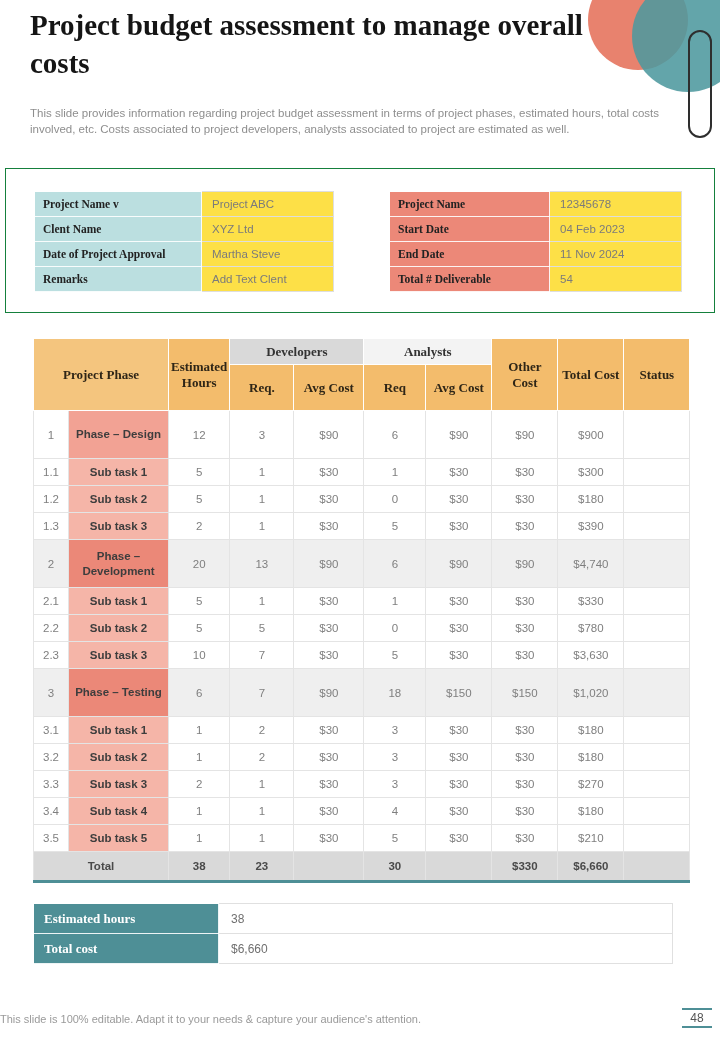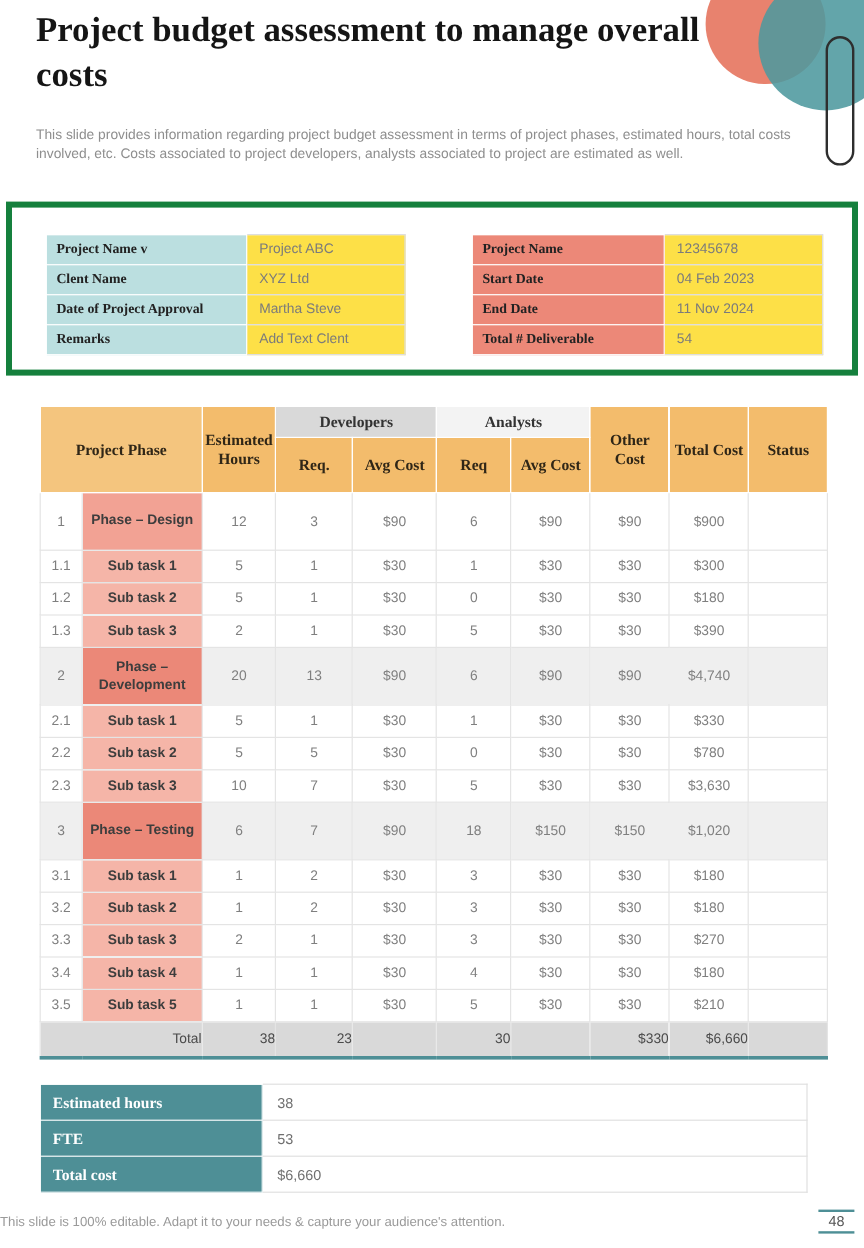--- a/index.html
+++ b/index.html
@@ -23,21 +23,21 @@
     font-family:"Liberation Serif", serif; font-weight:bold;
     font-size:29px; line-height:1.3; color:#151515;
   }
   .description {
     position:absolute; left:30px; top:106px; width:645px;
     font-size:11.5px; line-height:1.35; color:#8e8e8e;
   }
   
   .info-box {
     position:absolute; left:5px; top:168px; width:710px; height:145px;
-    border:5px solid #15803d; background:#fff;
+    border:1px solid #15803d; background:#fff;
   }
   .info-table { position:absolute; border-collapse:collapse; }
   .info-table.left  { left:28px;  top:22px; }
   .info-table.right { left:383px; top:22px; }
   .info-table td { height:25px; font-size:11.5px; vertical-align:middle; }
   .info-table td.lbl {
     font-family:"Liberation Serif", serif; font-weight:bold; color:#222;
     padding-left:8px; border:1px solid rgba(255,255,255,.9);
   }
   .info-table.left  td.lbl { width:167px; background:var(--light-teal-label); }
@@ -67,22 +67,22 @@
   .budget tbody tr.sub td    { height:27px; }
   .budget tbody tr.phase td, .budget tbody tr.phase1 td { height:48px; }
   .budget tbody tr.phase td  { background:#efefef; }
   .budget tbody td.c-name { font-weight:bold; color:#3d3d3d; font-size:11.5px; line-height:1.25; padding:0 3px; }
   .budget tbody tr.phase1 td.c-name { background:var(--salmon-phase-first); }
   .budget tbody tr.phase  td.c-name { background:var(--salmon-phase); }
   .budget tbody tr.sub    td.c-name { background:var(--salmon-sub); }
   .budget tfoot td {
     height:30px; background:var(--gray-band); border:1px solid #e4e4e4;
     border-bottom:3px solid var(--teal-dark);
-    text-align:right; vertical-align:middle;
-    font-size:11.5px; font-weight:normal; color:#4a4a4a;
+    text-align:center; vertical-align:middle;
+    font-size:11.5px; font-weight:bold; color:#4a4a4a;
   }
   
   .budget col.w-num{width:35px}.budget col.w-name{width:100px}.budget col.w-est{width:60px}
   .budget col.w-dreq{width:64px}.budget col.w-davg{width:70px}.budget col.w-areq{width:62px}
   .budget col.w-aavg{width:66px}.budget col.w-other{width:66px}.budget col.w-total{width:66px}
   .budget col.w-status{width:66px}
   
   .summary { position:absolute; left:33px; top:903px; border-collapse:collapse; }
   .summary td { height:30px; vertical-align:middle; font-size:12px; }
   .summary td.lbl {
@@ -372,24 +372,20 @@
     </tfoot>
   </table>
 
   <table class="summary">
     <tbody>
       <tr>
         <td class="lbl">Estimated hours</td>
         <td class="val">38</td>
       </tr>
       <tr>
-        <td class="lbl">FTE</td>
-        <td class="val">53</td>
-      </tr>
-      <tr>
         <td class="lbl">Total cost</td>
         <td class="val">$6,660</td>
       </tr>
     </tbody>
   </table>
 
   <div class="footer-text">This slide is 100% editable. Adapt it to your needs &amp; capture your audience's attention.</div>
   <div class="page-number">48</div>
 
 </div>

